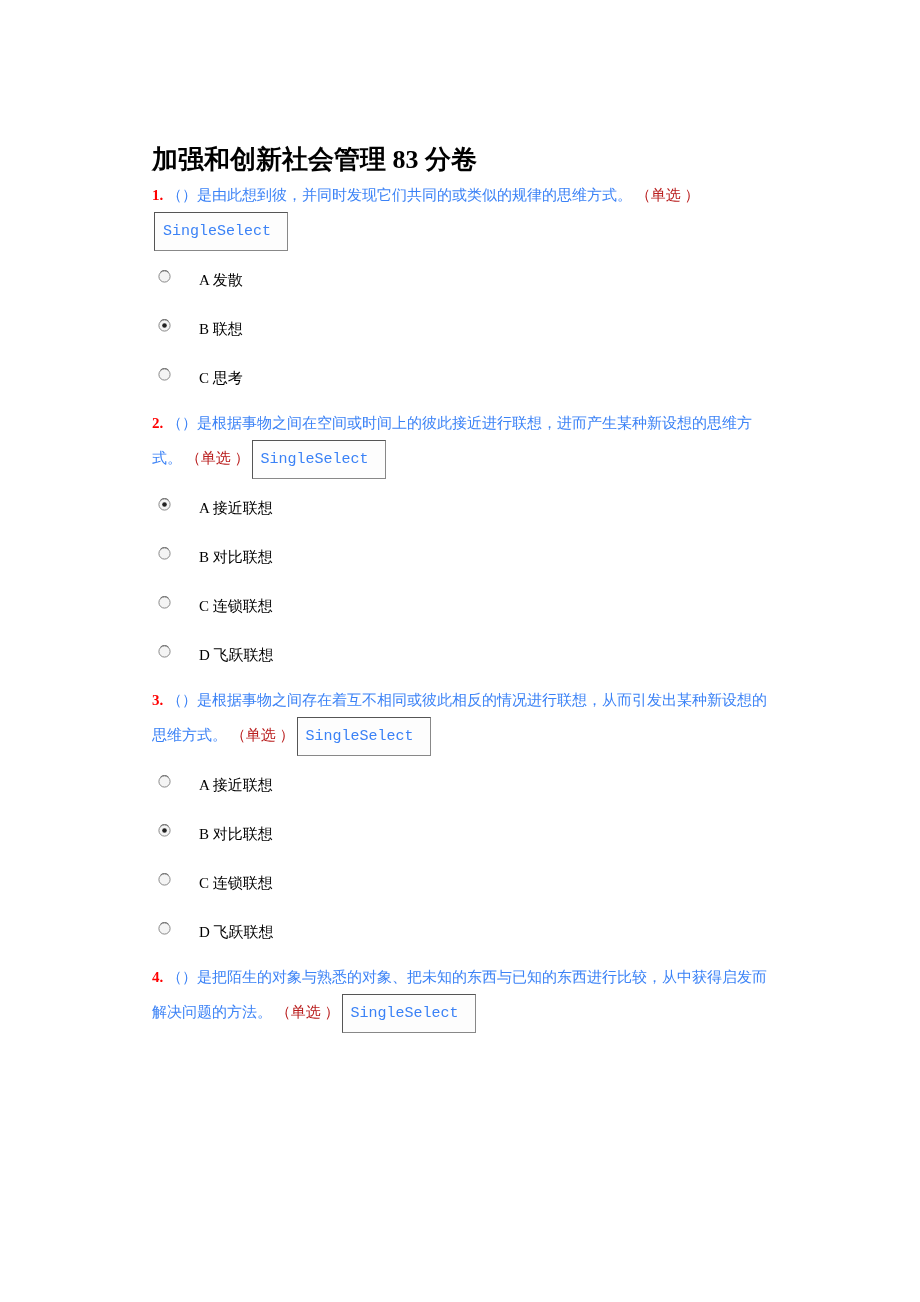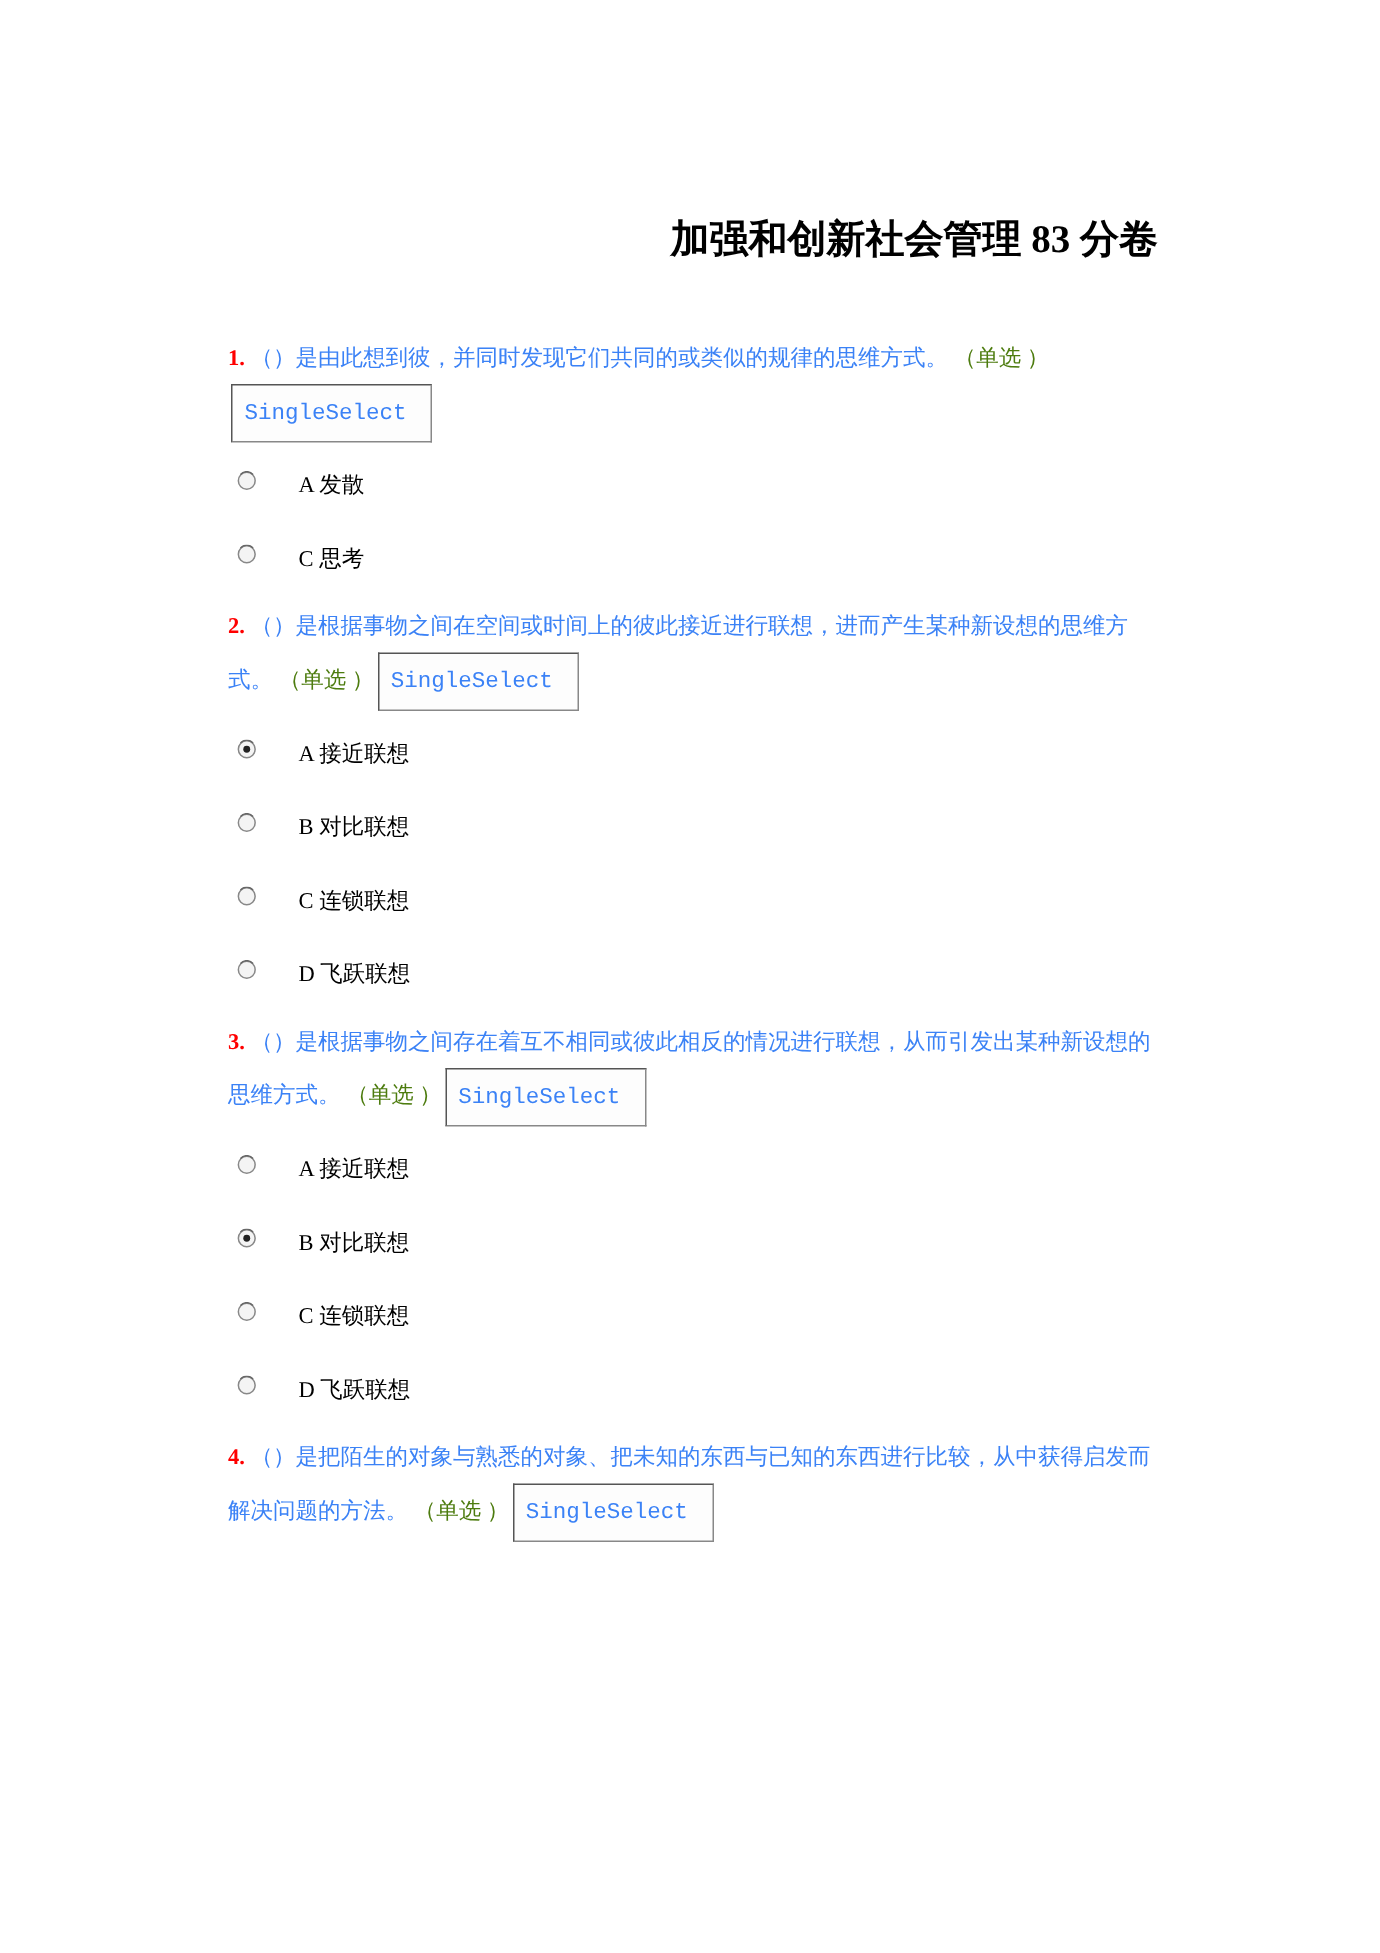--- a/index.html
+++ b/index.html
@@ -9,42 +9,41 @@
     }
     body {
       background: #ffffff;
       font-family: "SimSun", "宋体", serif;
       width: 920px;
       padding: 140px 148px 60px 152px;
       font-size: 15px;
       line-height: 1.5;
     }
     .title {
-      text-align: right;
+      text-align: left;
       font-size: 26px;
       font-weight: bold;
-      margin-bottom: 44px;
       font-family: "SimSun", "宋体", serif;
     }
     .question {
       margin-bottom: 8px;
     }
     .q-prompt {
       line-height: 2.2;
       margin-bottom: 6px;
     }
     .q-num {
       color: #ff0000;
       font-weight: bold;
     }
     .q-text {
       color: #3b82f6;
     }
     .q-type {
-      color: #4d7c0f;
+      color: #b91c1c;
     }
     .tag-box {
       display: inline-block;
       border: 1px solid #888;
       border-top-color: #555;
       border-left-color: #555;
       background: #fdfdfd;
       padding: 2px 16px 2px 8px;
       font-family: "Courier New", monospace;
       font-size: 15px;
@@ -78,20 +77,28 @@
 
 <div id="questions-container">
     <div class="question">
       <div class="q-prompt"><span class="q-num">1.</span>  <span class="q-text">（）是由此想到彼，并同时发现它们共同的或类似的规律的思维方式。</span> <span class="q-type">（单选 ）</span><span class="tag-box">SingleSelect</span></div>
       <div class="option-row">
         <svg class="radio" viewBox="0 0 13 13">
           <circle cx="6.5" cy="6.5" r="5.6" fill="#f4f4f4" stroke="#888" stroke-width="1"></circle>
           <path d="M 2.3 2.3 A 5.6 5.6 0 0 1 10.7 2.3" fill="none" stroke="#666" stroke-width="0.9"></path>
         </svg>
         <span class="option-label">A 发散</span>
+      </div>
+      <div class="option-row">
+        <svg class="radio" viewBox="0 0 13 13">
+          <circle cx="6.5" cy="6.5" r="5.6" fill="#f4f4f4" stroke="#888" stroke-width="1"></circle>
+          <path d="M 2.3 2.3 A 5.6 5.6 0 0 1 10.7 2.3" fill="none" stroke="#666" stroke-width="0.9"></path>
+          <circle cx="6.5" cy="6.5" r="2.3" fill="#222"></circle>
+        </svg>
+        <span class="option-label">B 联想</span>
       </div>
       <div class="option-row">
         <svg class="radio" viewBox="0 0 13 13">
           <circle cx="6.5" cy="6.5" r="5.6" fill="#f4f4f4" stroke="#888" stroke-width="1"></circle>
           <path d="M 2.3 2.3 A 5.6 5.6 0 0 1 10.7 2.3" fill="none" stroke="#666" stroke-width="0.9"></path>
         </svg>
         <span class="option-label">C 思考</span>
       </div>
     </div>
     <div class="question">

